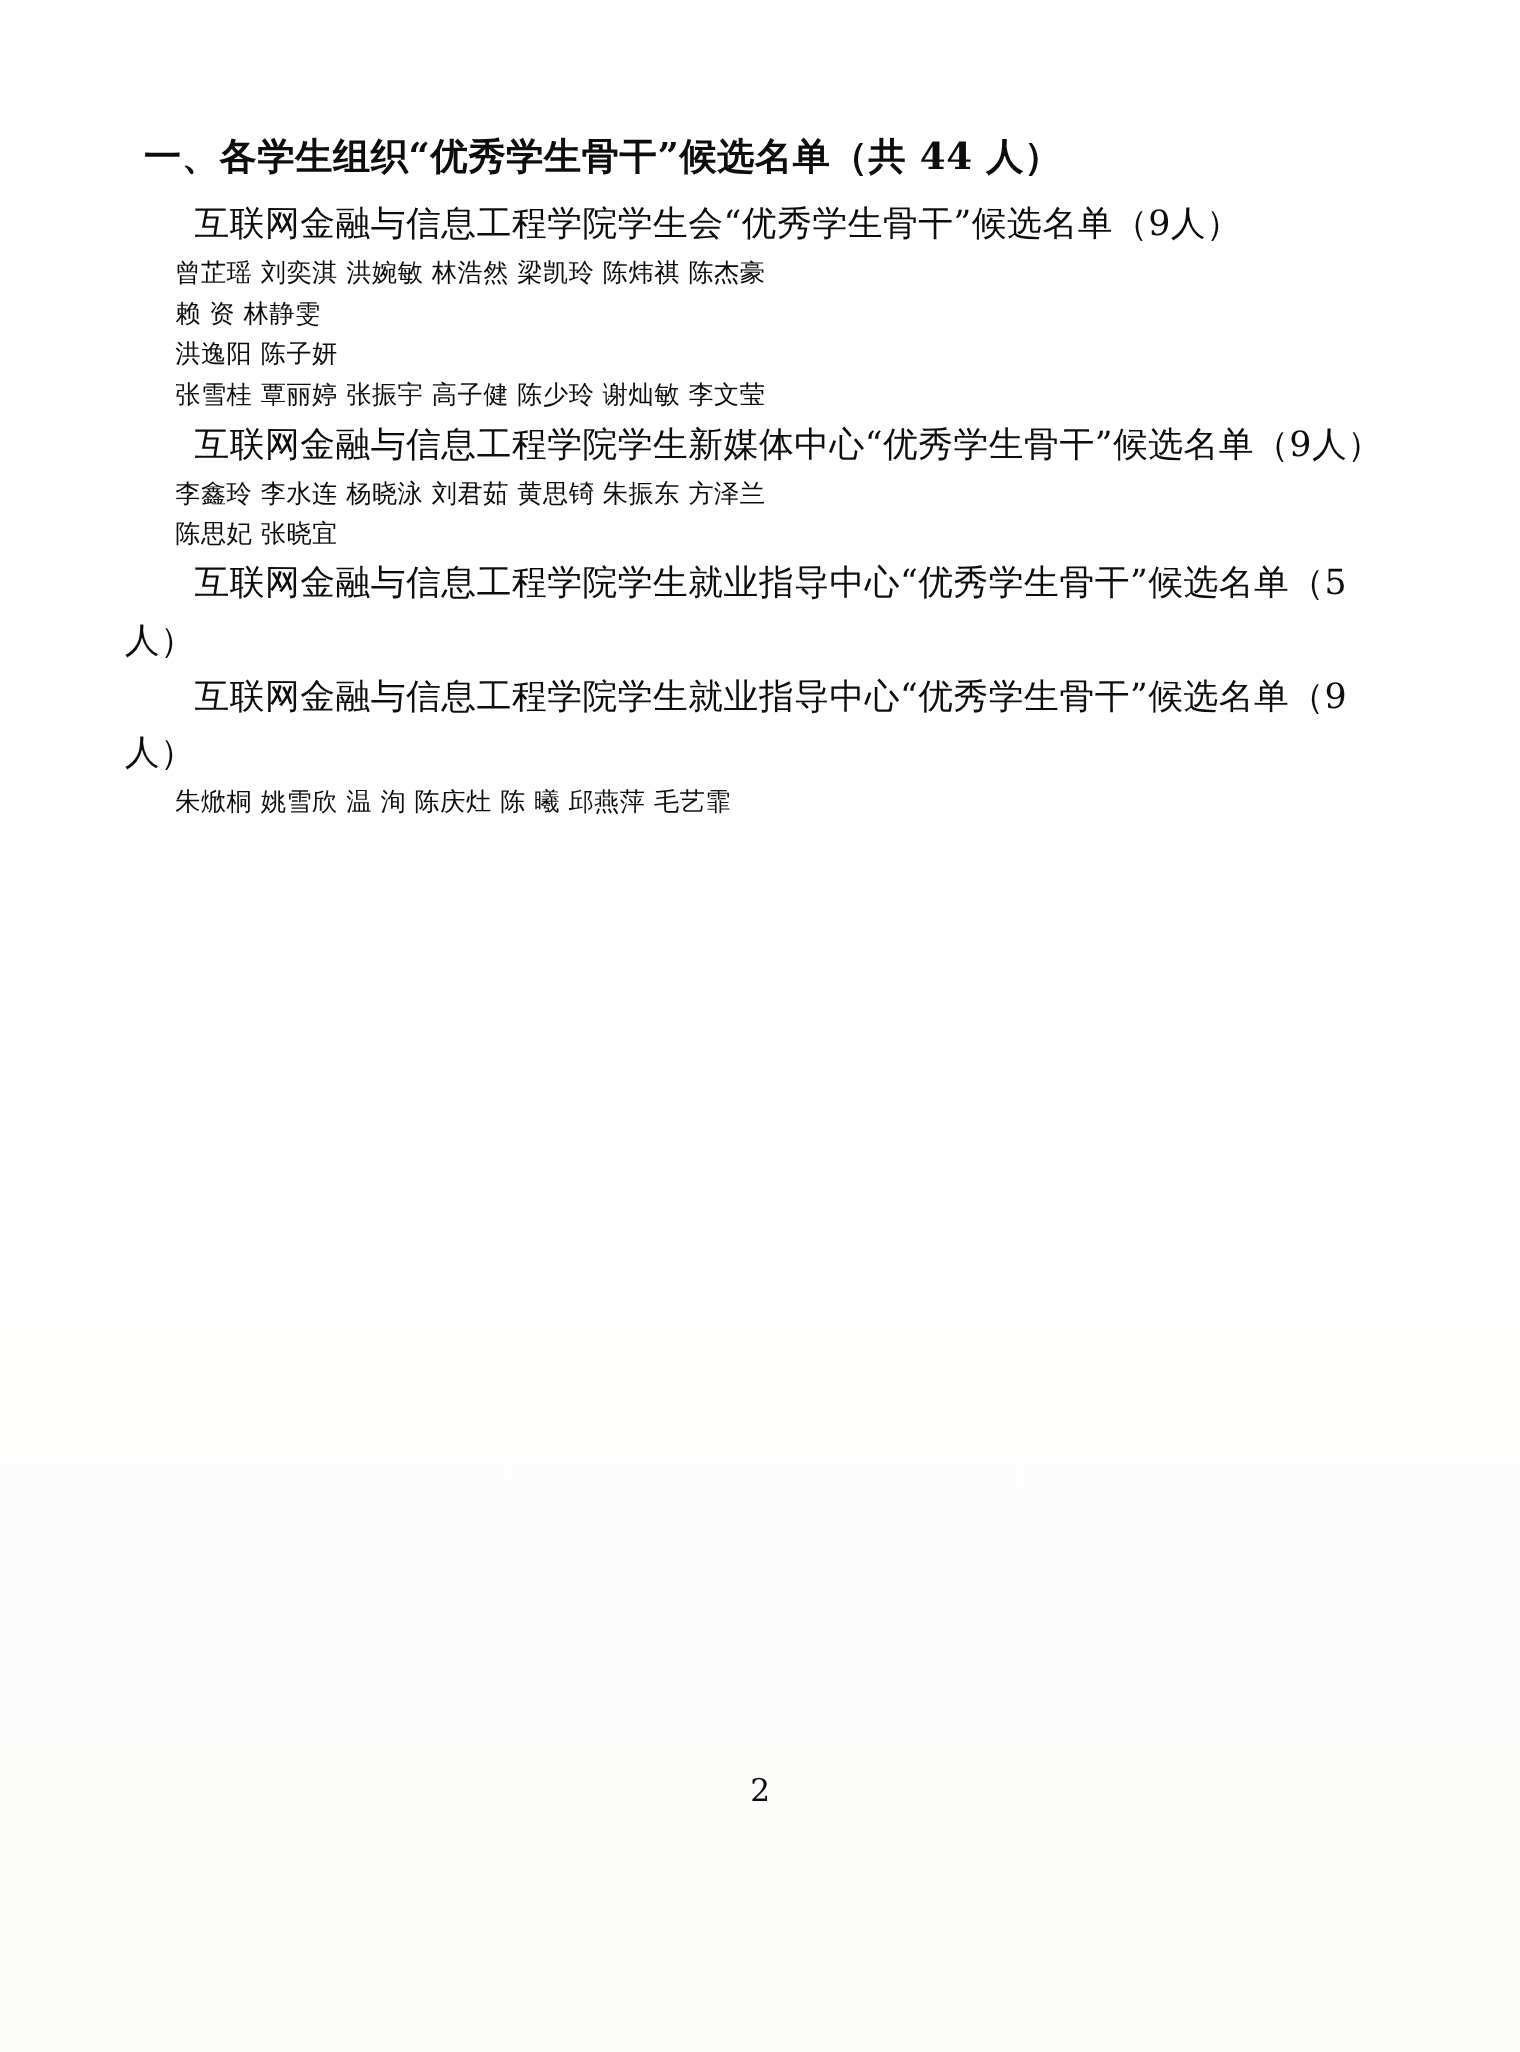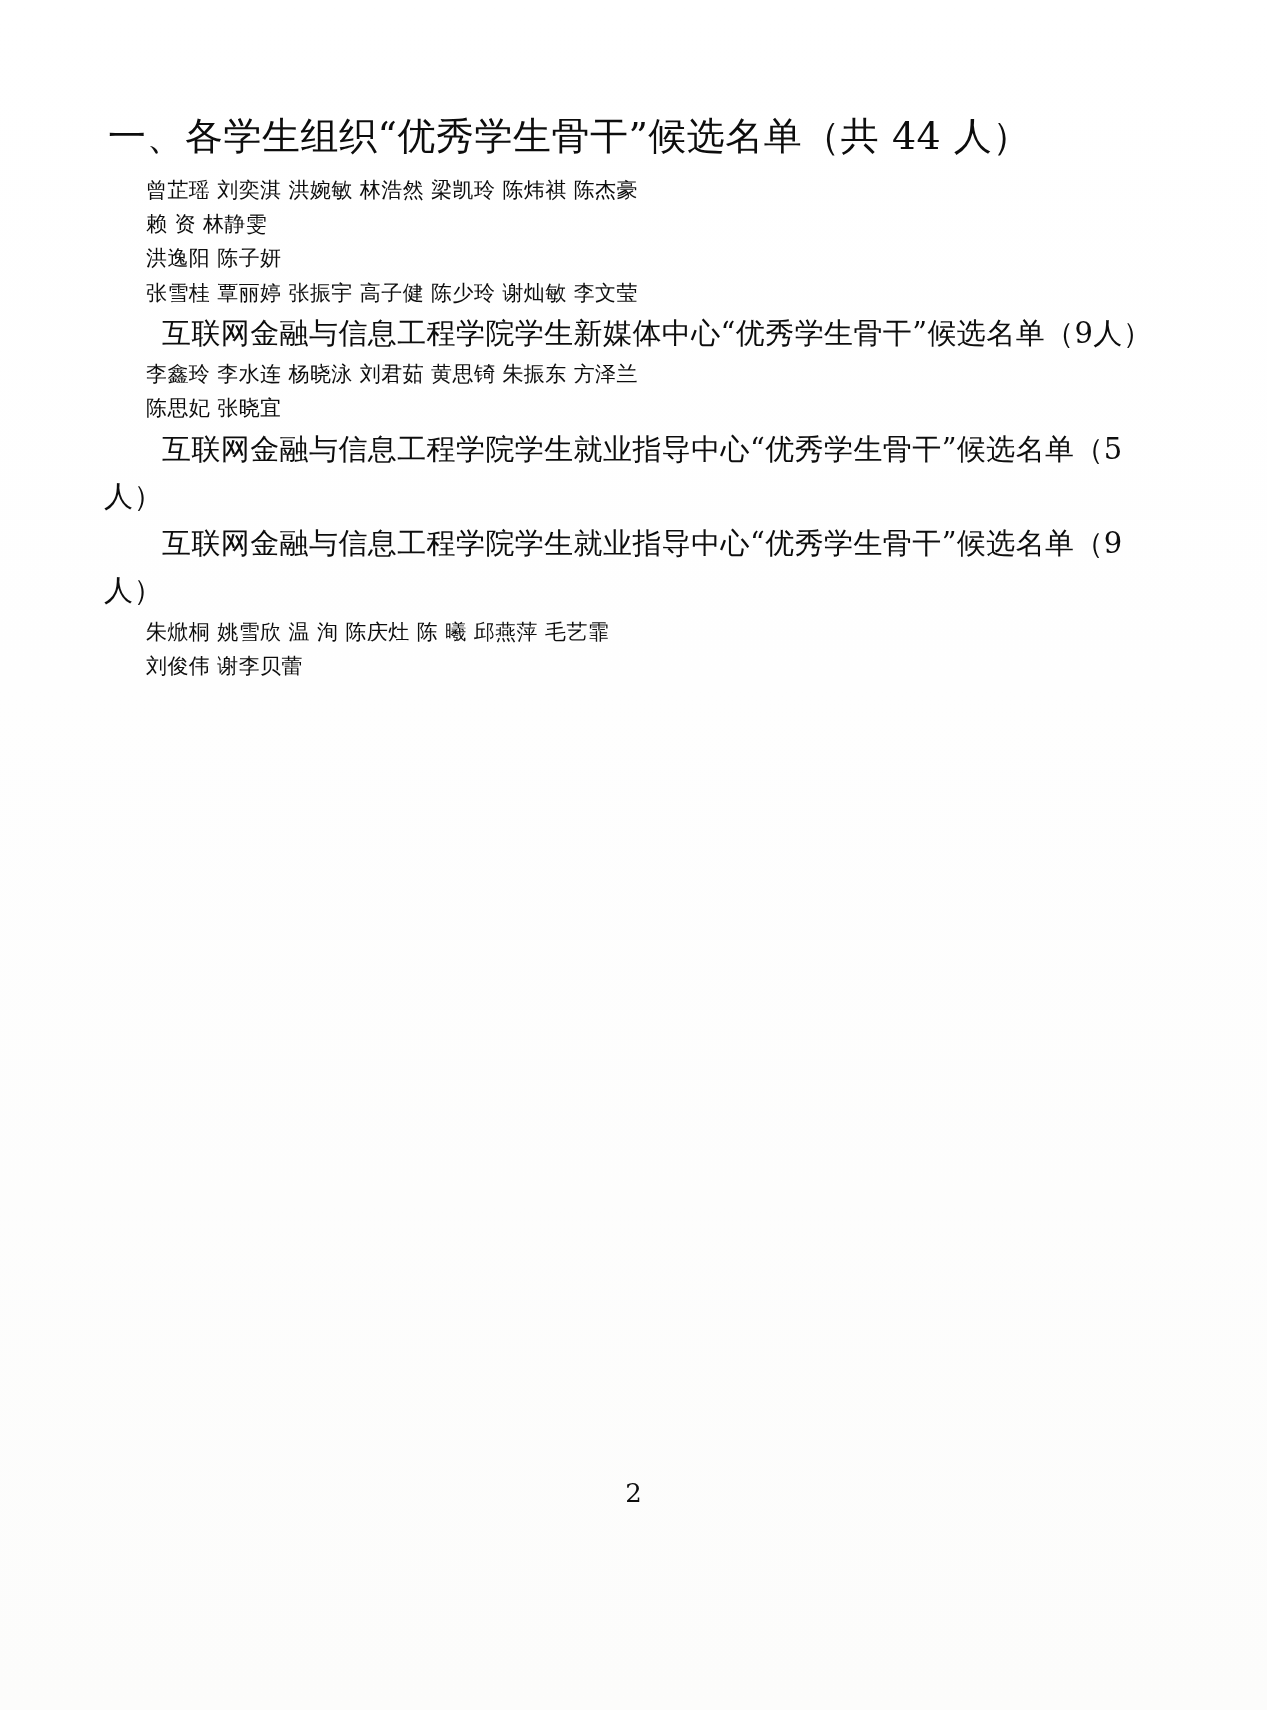--- a/index.html
+++ b/index.html
@@ -22,25 +22,25 @@
     height: 1710px;
     background: #fdfdfc;
   }
   .content {
     position: absolute;
     left: 104px;
     top: 108px;
     width: 1060px;
   }
   .heading {
-    font-size: 38px;
-    font-weight: 400;
+    font-size: 31px;
+    font-weight: 700;
     letter-spacing: 0.5px;
     line-height: 1.5;
-    margin: 0 0 8px 4px;
+    margin: 0 0 8px 16px;
     white-space: pre;
   }
   .block {
     margin: 0;
   }
   .para {
     font-size: 29px;
     line-height: 1.63;
     letter-spacing: 0.4px;
     margin: 0;
@@ -77,20 +77,21 @@
 <body>
 
 <div class="page">
   <div class="paper-tint"></div>
 
   <div class="content">
 
     <h1 class="heading">一、各学生组织“优秀学生骨干”候选名单（共 44 人）</h1>
 
     <div class="block">
+      <p class="para">互联网金融与信息工程学院学生会“优秀学生骨干”候选名单（9人）</p>
       <p class="names">曾芷瑶 刘奕淇 洪婉敏 林浩然 梁凯玲 陈炜祺 陈杰豪</p>
       <p class="names">赖 资 林静雯</p>
     </div>
 
     <div class="block">
       <p class="names">洪逸阳 陈子妍</p>
       <p class="names">张雪桂 覃丽婷 张振宇 高子健 陈少玲 谢灿敏 李文莹</p>
     </div>
 
     <div class="block">
@@ -102,19 +103,18 @@
     <div class="block">
     </div>
 
     <div class="block">
       <p class="para">互联网金融与信息工程学院学生就业指导中心“优秀学生骨干”候选名单（5人）</p>
     </div>
 
     <div class="block">
       <p class="para">互联网金融与信息工程学院学生就业指导中心“优秀学生骨干”候选名单（9人）</p>
       <p class="names">朱焮桐 姚雪欣 温 洵 陈庆灶 陈 曦 邱燕萍 毛艺霏</p>
-      <p class="names">刘俊伟 谢李贝蕾</p>
     </div>
 
   </div>
 
   <div class="pagenum">2</div>
 </div>
 
 </body></html>

